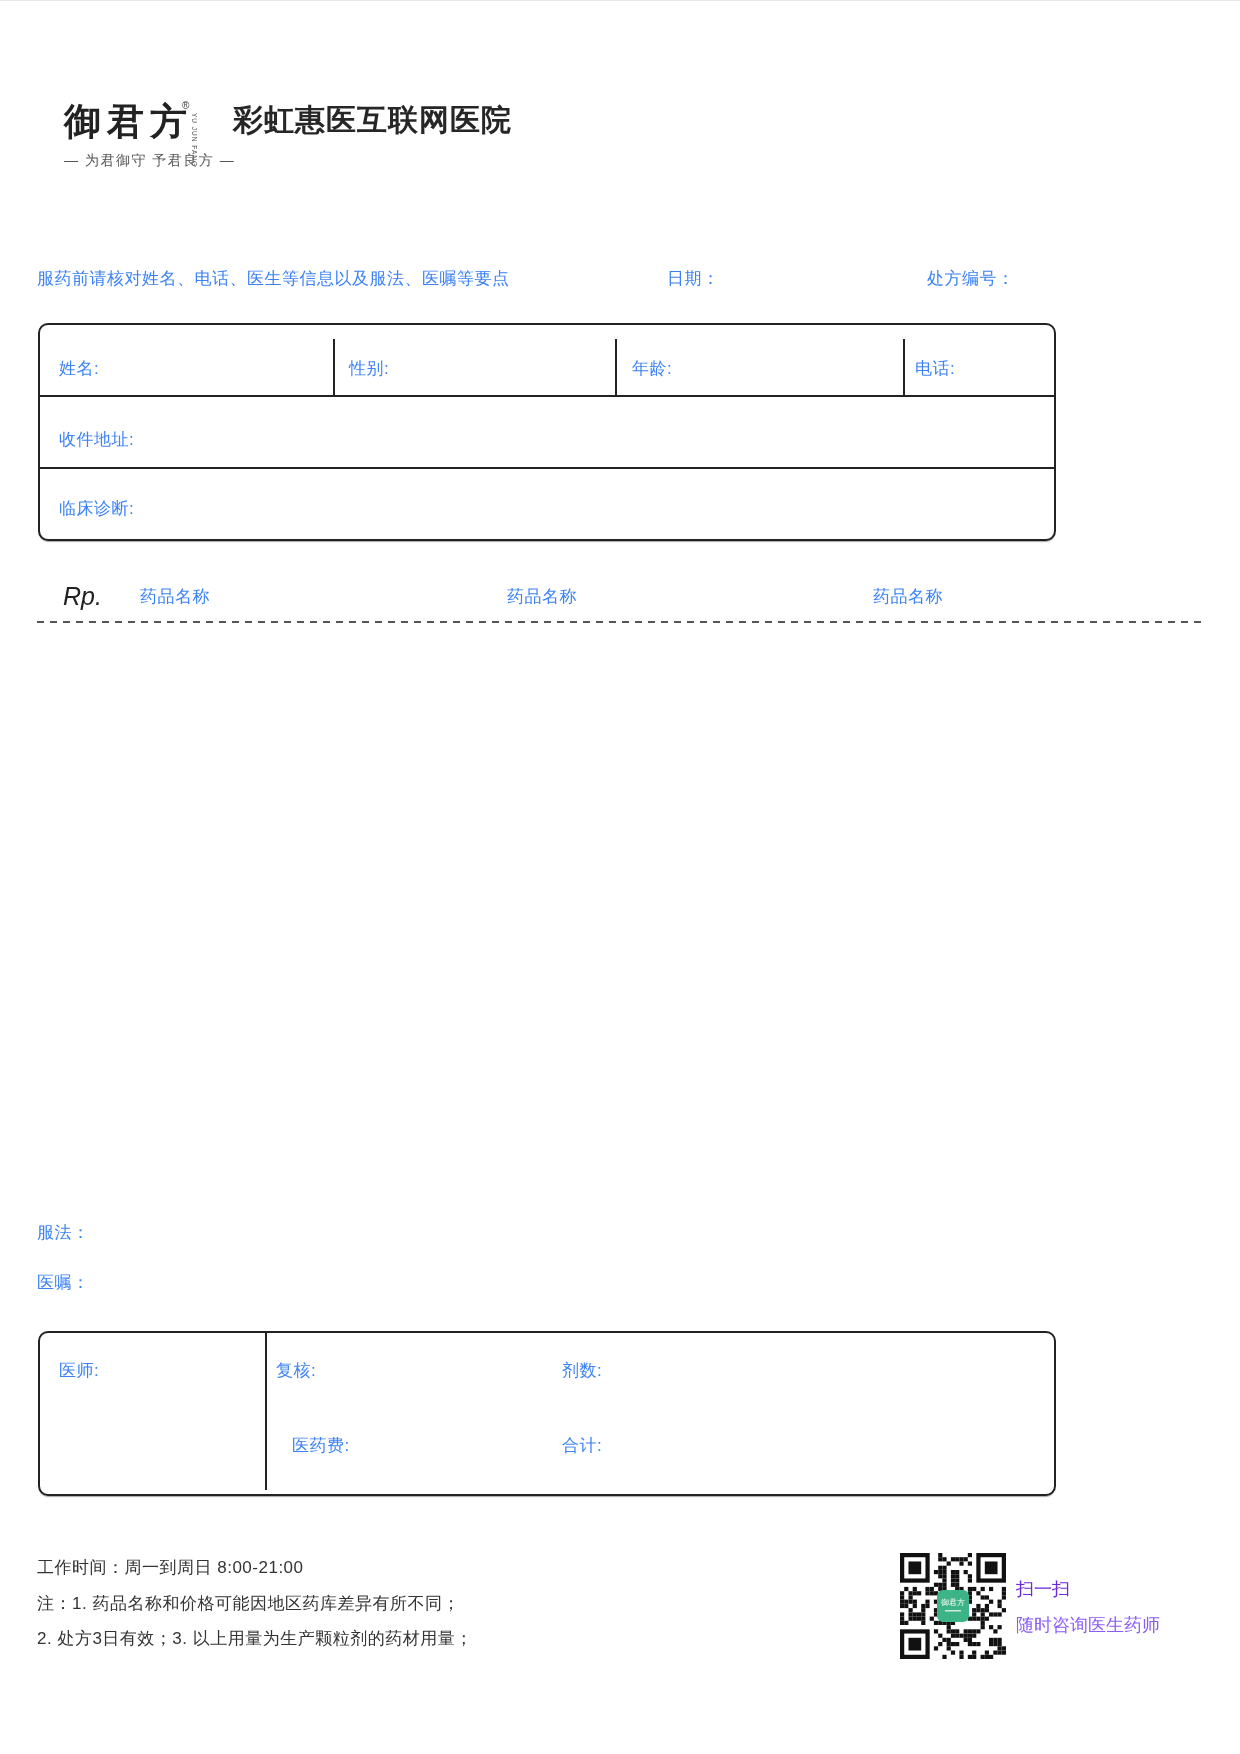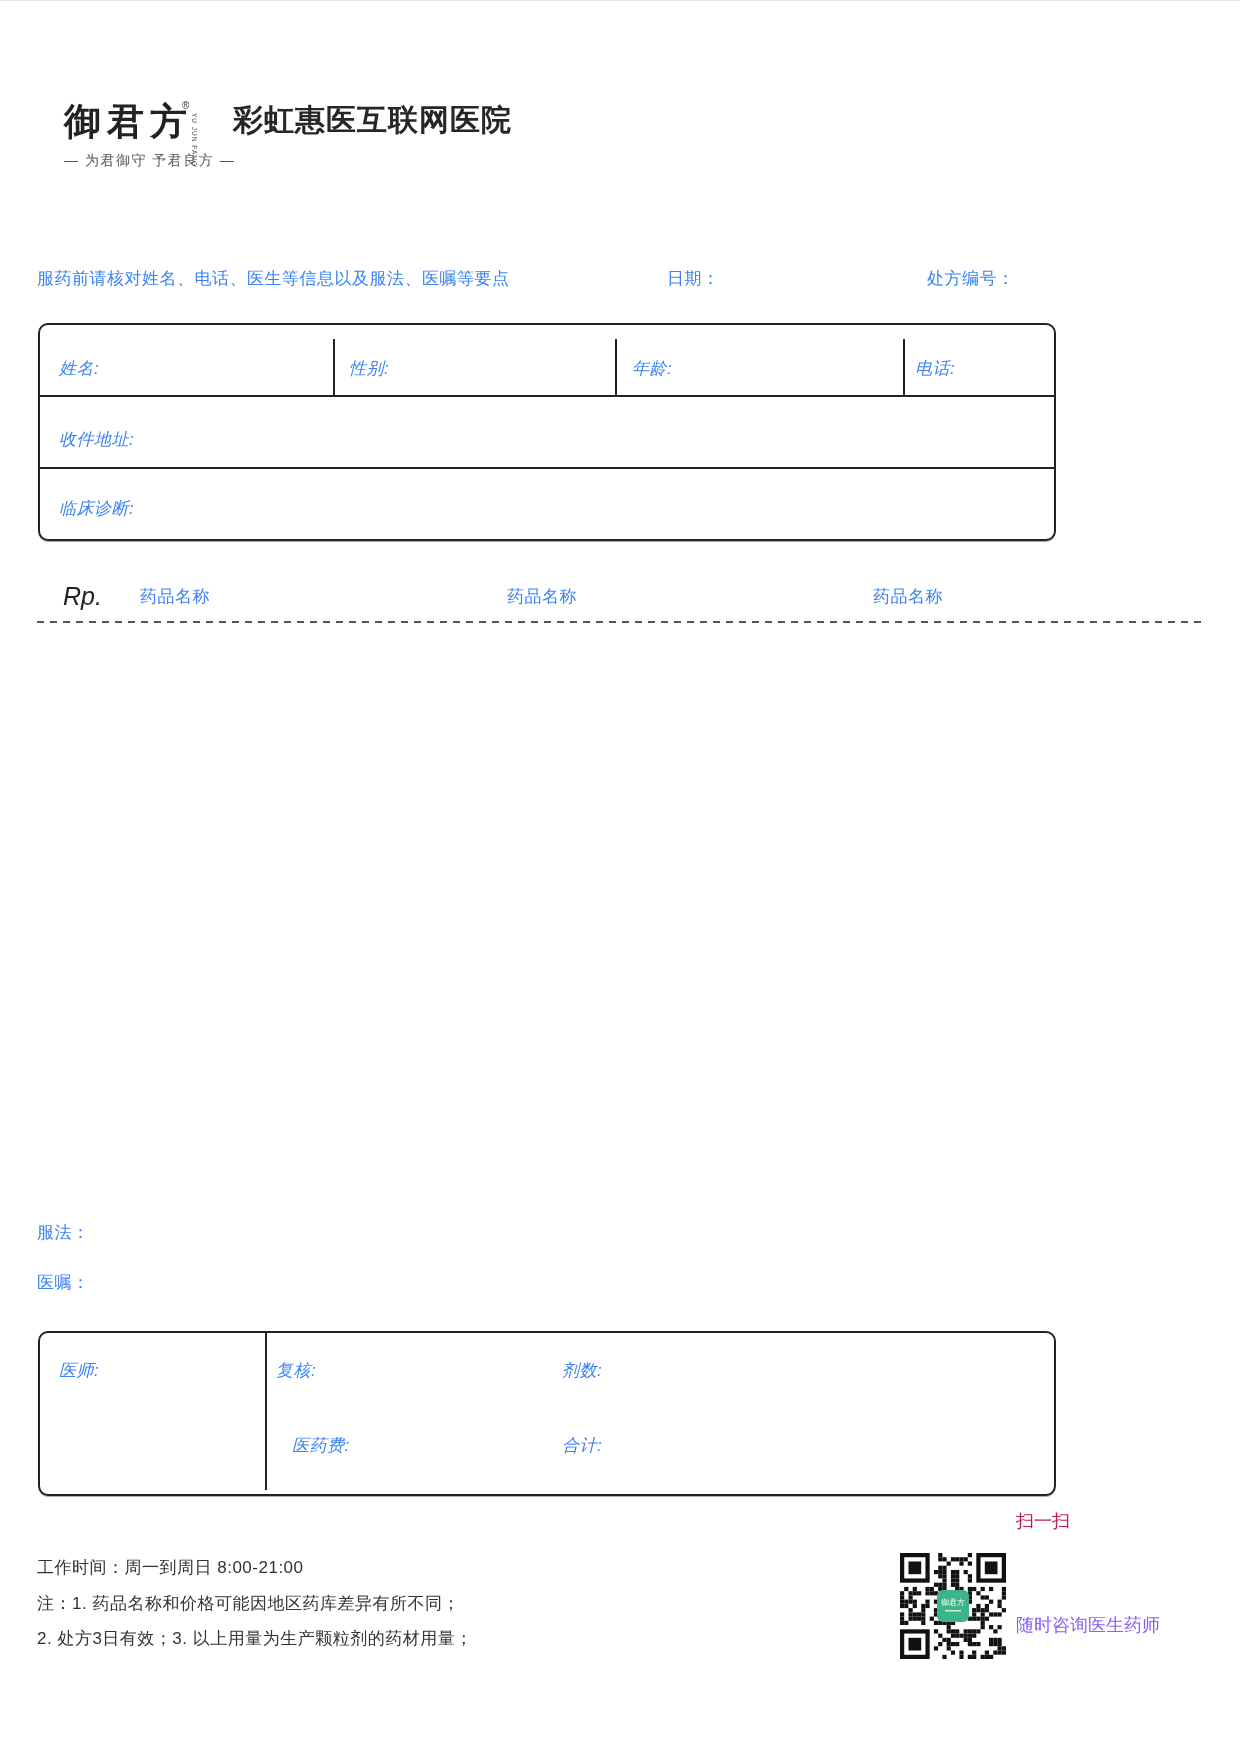--- a/index.html
+++ b/index.html
@@ -17,38 +17,38 @@
     writing-mode:vertical-rl;line-height:1;}
   .logo-tagline{left:64px;top:151px;width:152px;text-align:center;font-size:14px;
     letter-spacing:1.5px;color:#555;}
   .hospital-title{left:233px;top:99px;font-size:30px;font-weight:900;letter-spacing:1px;color:#262626;}
   
   .notice{left:37px;top:266px;}
   .date-lbl{left:667px;top:266px;}
   .rxno-lbl{left:927px;top:266px;}
   
   .box{position:absolute;border:2px solid #222;border-radius:10px;background:#fff;
-    box-shadow:0 2px 1px -1px rgba(0,0,0,0.35);font-style:italic;}
+    box-shadow:0 2px 1px -1px rgba(0,0,0,0.35);}
   .patient-box{left:38px;top:322px;width:1014px;height:214px;}
   .hline{position:absolute;left:0;width:100%;height:2px;background:#222;}
   .vline{position:absolute;width:2px;background:#222;}
   
   .rp-lbl{left:63px;top:581px;font-size:25px;color:#222;font-style:italic;}
   .drug-col{top:584px;font-size:17px;}
   .dashed{left:37px;top:620px;width:1166px;height:2px;
     background:repeating-linear-gradient(90deg,#555 0 7px,transparent 7px 13px);}
   
   .usage{left:37px;top:1220px;}
   .advice{left:37px;top:1270px;}
   
   .bottom-box{left:38px;top:1330px;width:1014px;height:161px;}
   
   .foot{font-size:17px;color:#333;letter-spacing:0.5px;}
   .qr-wrap{left:900px;top:1552px;width:106px;height:106px;}
-  .scan-lbl{left:1016px;top:1508px;font-size:18px;color:#be185d;}
+  .scan-lbl{left:1016px;top:1576px;font-size:18px;color:#6d28d9;}
   .scan-sub{left:1016px;top:1612px;font-size:18px;color:#8b5cf6;}
 </style>
 </head>
 <body>
 
 <div class="page">
 
   <div class="abs logo-main">御君方</div>
   <div class="abs logo-reg">®</div>
   <div class="abs logo-vert">YU JUN FANG</div>

